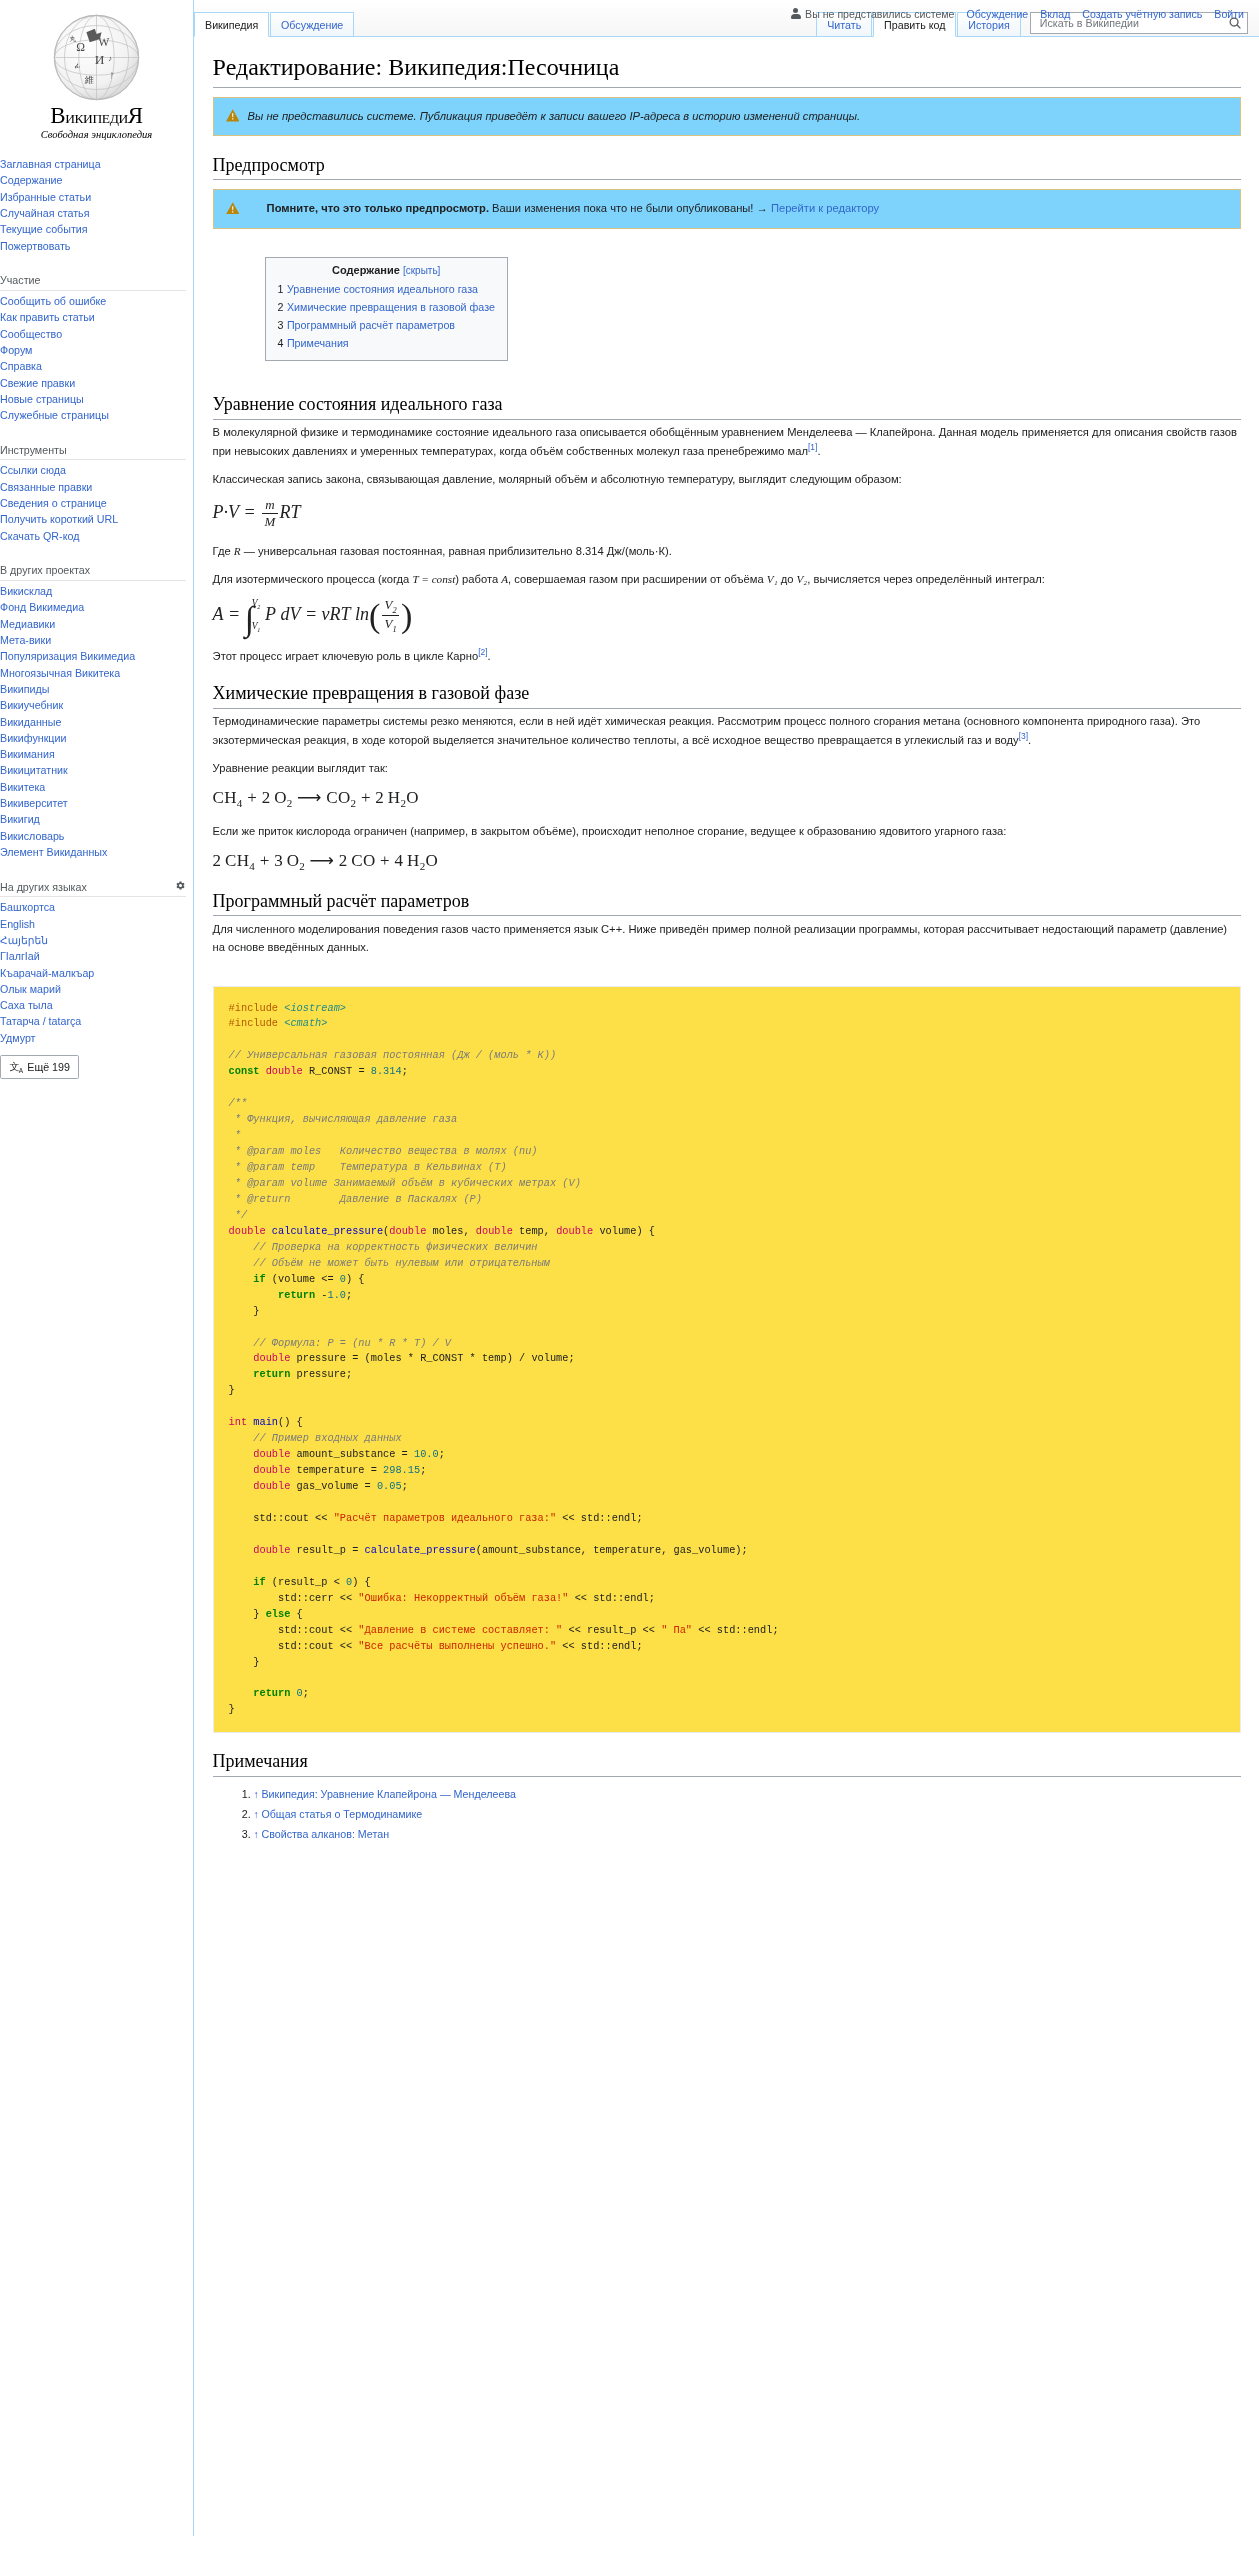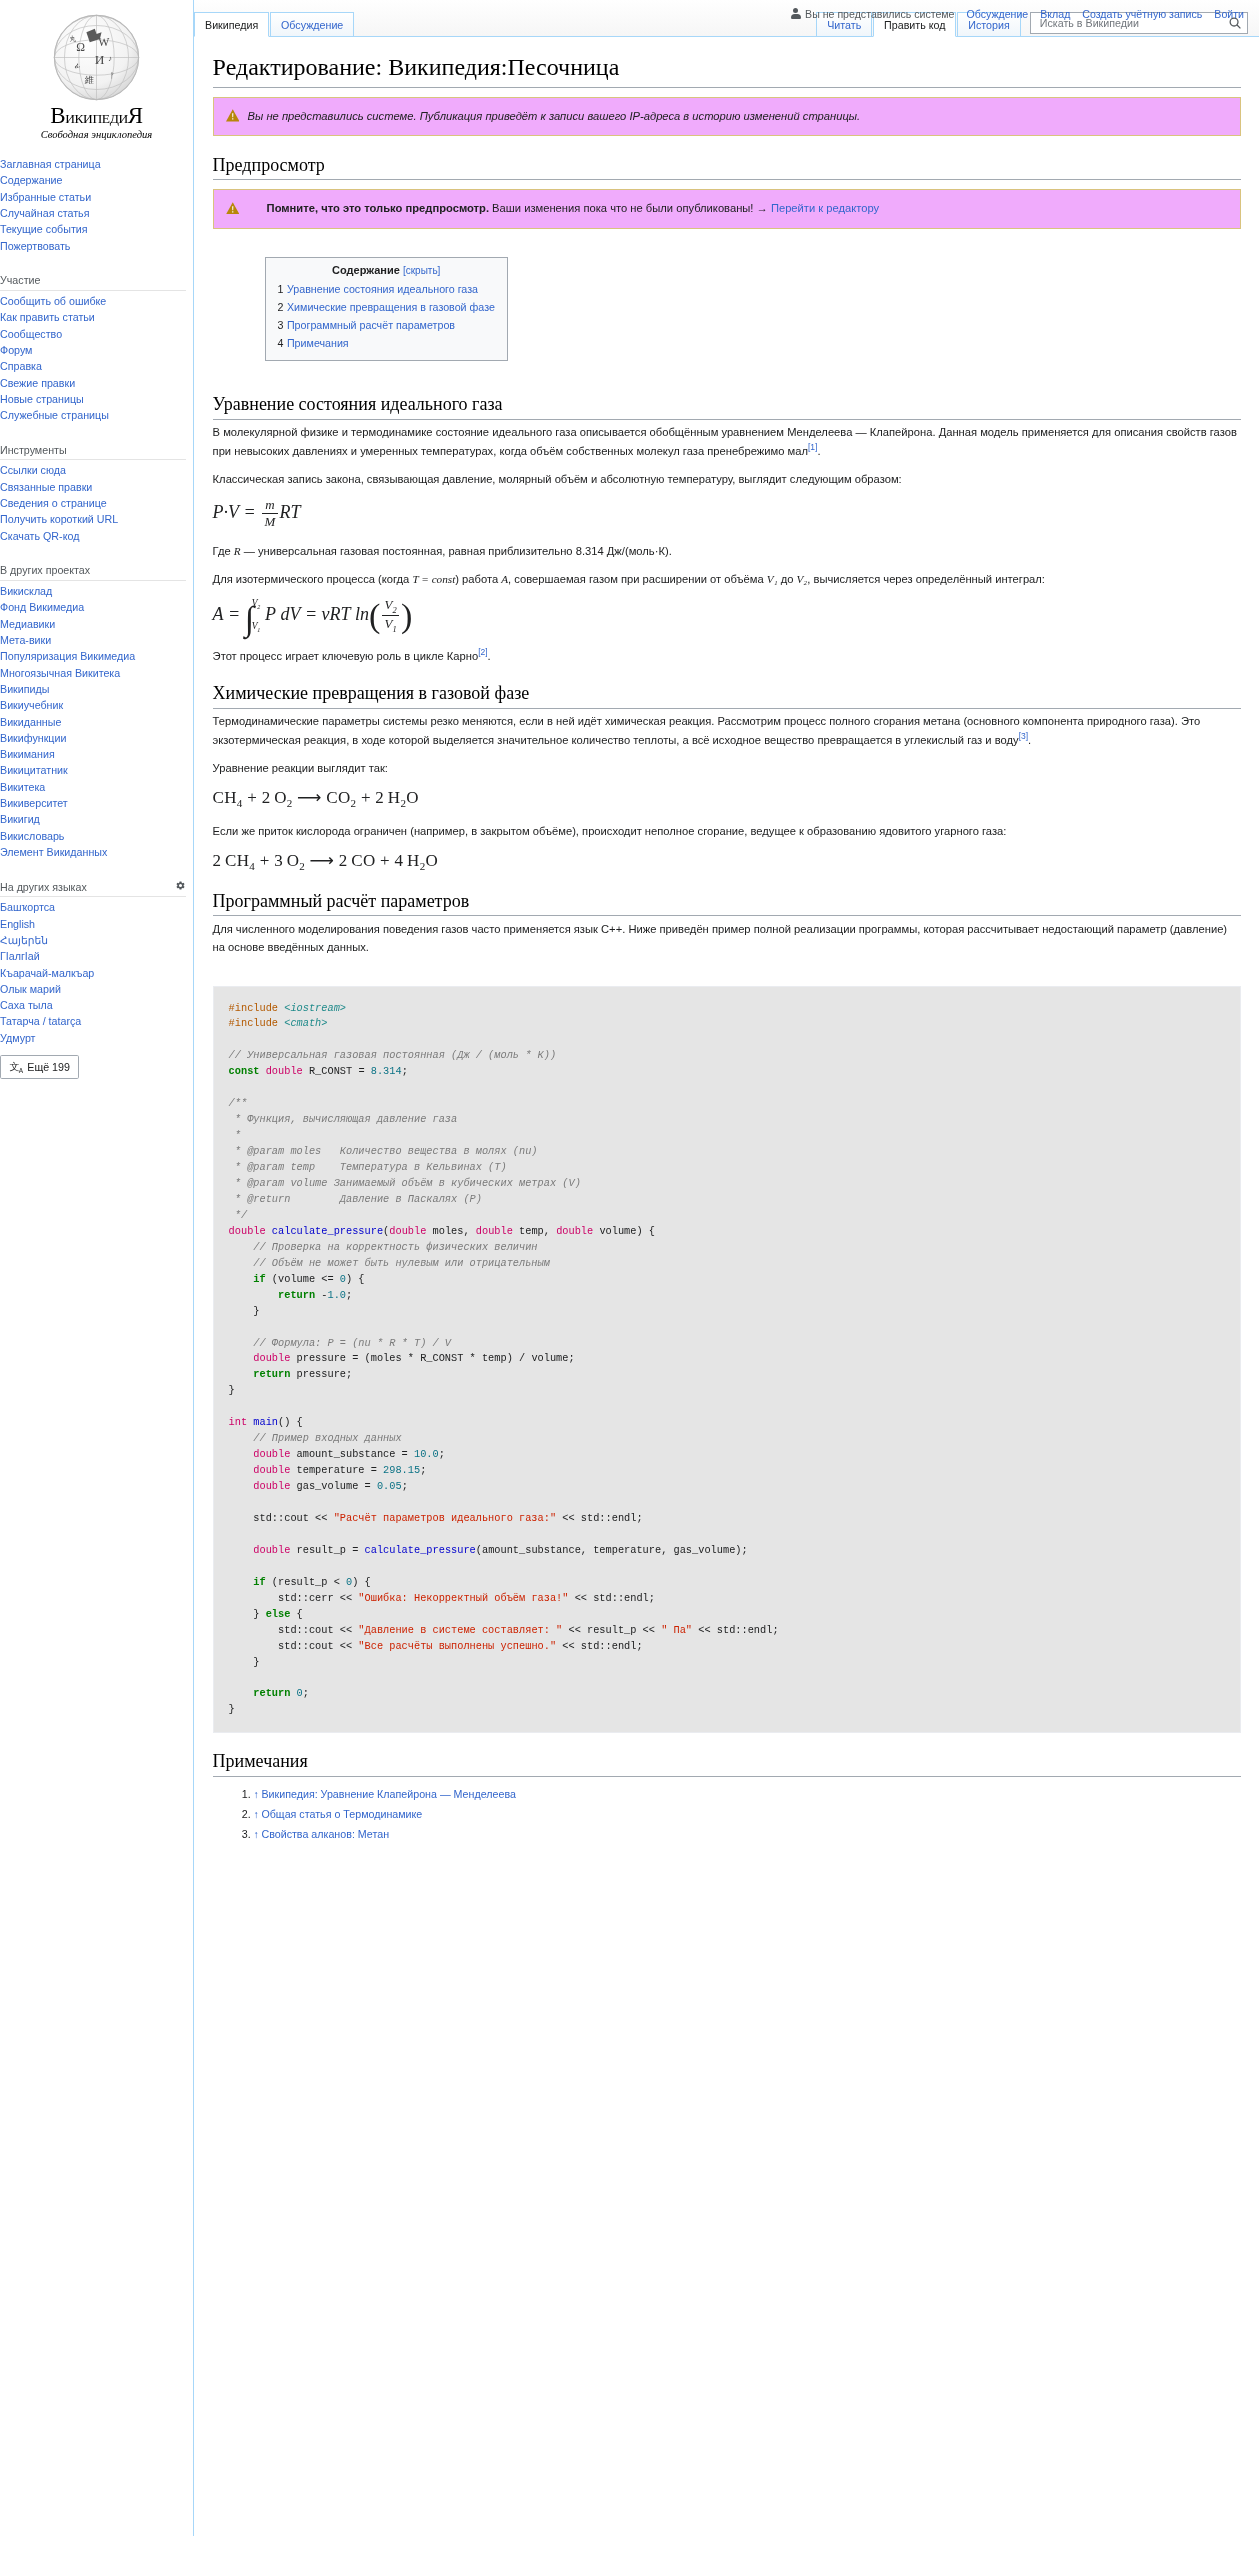--- a/index.html
+++ b/index.html
@@ -173,21 +173,21 @@
     font-size: 18px;
     font-weight: normal;
     margin: 18.6px 0 3.4px 0;
     padding-bottom: 3.4px;
     border-bottom: 0.8px solid #a2a9b1;
     color:#000;
   }
   p.para { line-height: 1.62; margin: 0 0 10px 0; font-size:11.2px; }
 
   .warnbox {
-    background:#f0abfc;
+    background:#7dd3fc;
     border:0.8px solid #d9c37e;
     padding: 10px 12px 10px 12px;
     margin: 8.5px 0 13.5px 0;
     display:flex;
     gap: 8.5px;
     align-items:flex-start;
     font-size:11.2px;
     line-height:1.6;
   }
   .warnbox.italic { font-style: italic; }
@@ -227,21 +227,21 @@
   .intg { font-size: 1.9em; vertical-align: -0.30em; font-style:normal; display:inline-block; line-height:0.6;}
   .lim { display:inline-block; font-size:0.52em; font-style:italic; vertical-align: middle; line-height:1.1; text-align:left; margin-left:-2.5px;}
   .lim span { display:block; }
   .lim .up { margin-bottom: 1.1em; }
   .paren-big { font-size:1.9em; font-style:normal; display:inline-block; vertical-align:middle; line-height:0.72;}
   sub { font-size:0.65em; }
   .ref { font-size: 0.76em; vertical-align: super; color:#3366cc; cursor:pointer; }
 
   
   pre.code {
-    background:#e5e5e5;
+    background:#fde047;
     border:0.8px solid #eaecf0;
     padding: 13.5px 15px;
     margin: 30px 0 15px 0;
     font-family:"Liberation Mono", monospace;
     font-size:10.3px;
     line-height:1.55;
     color:#202122;
     white-space: pre;
     overflow-x:auto;
   }

